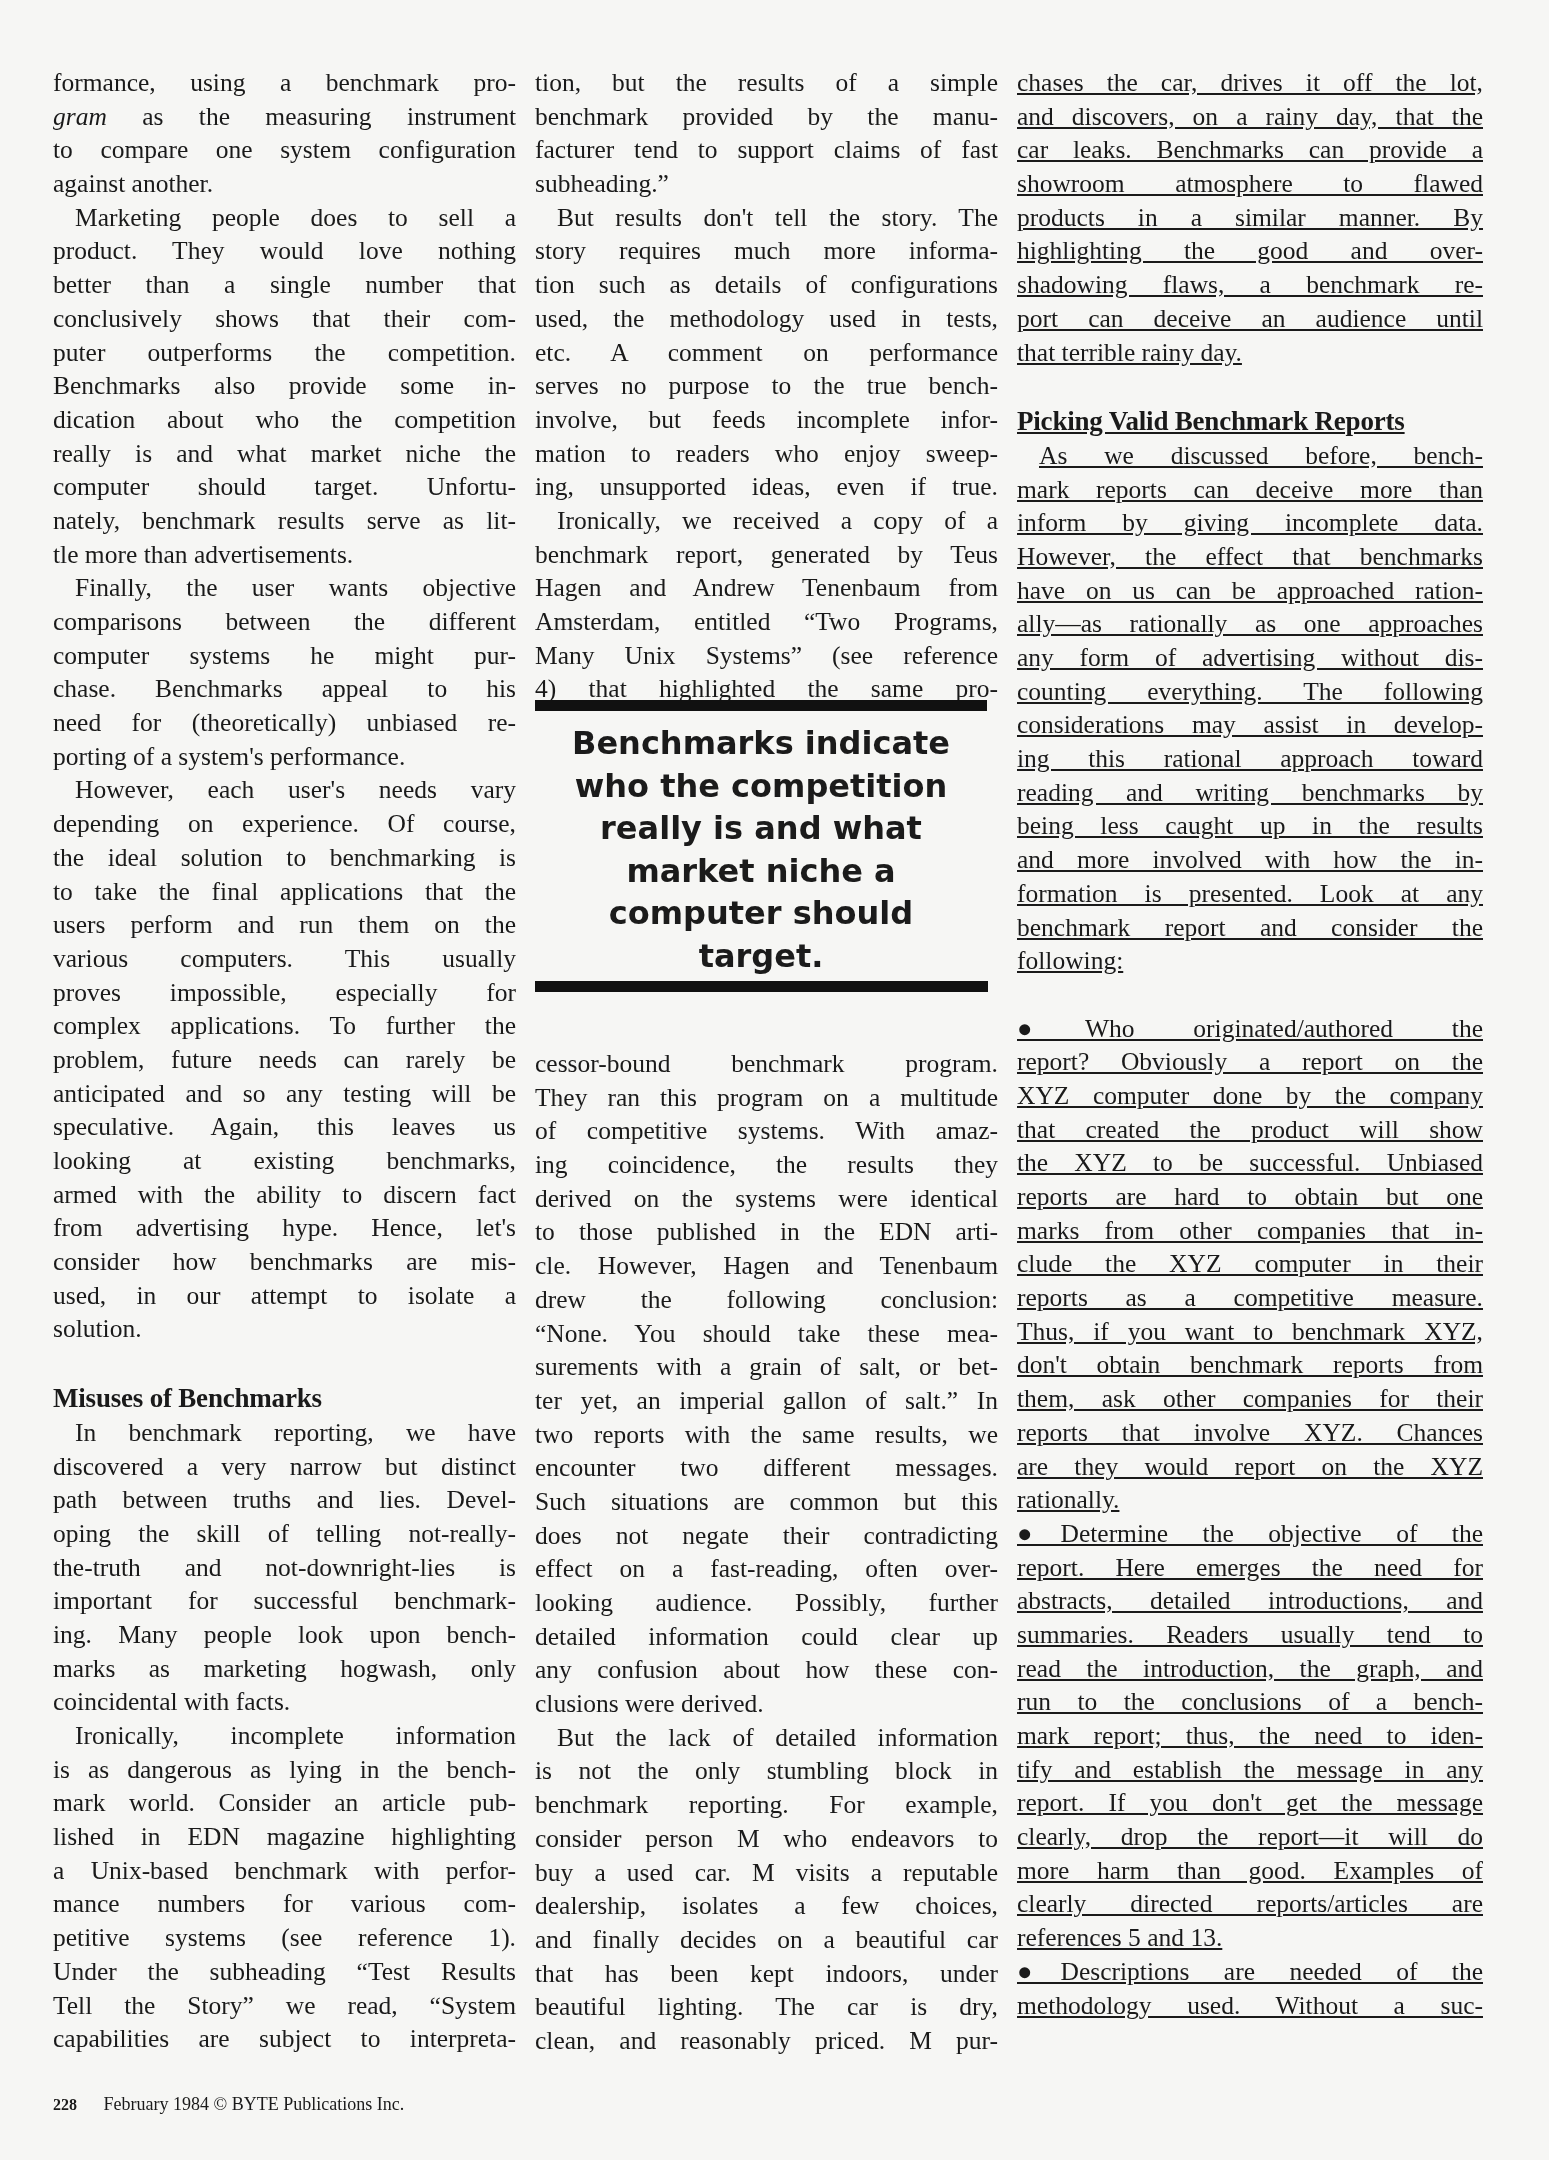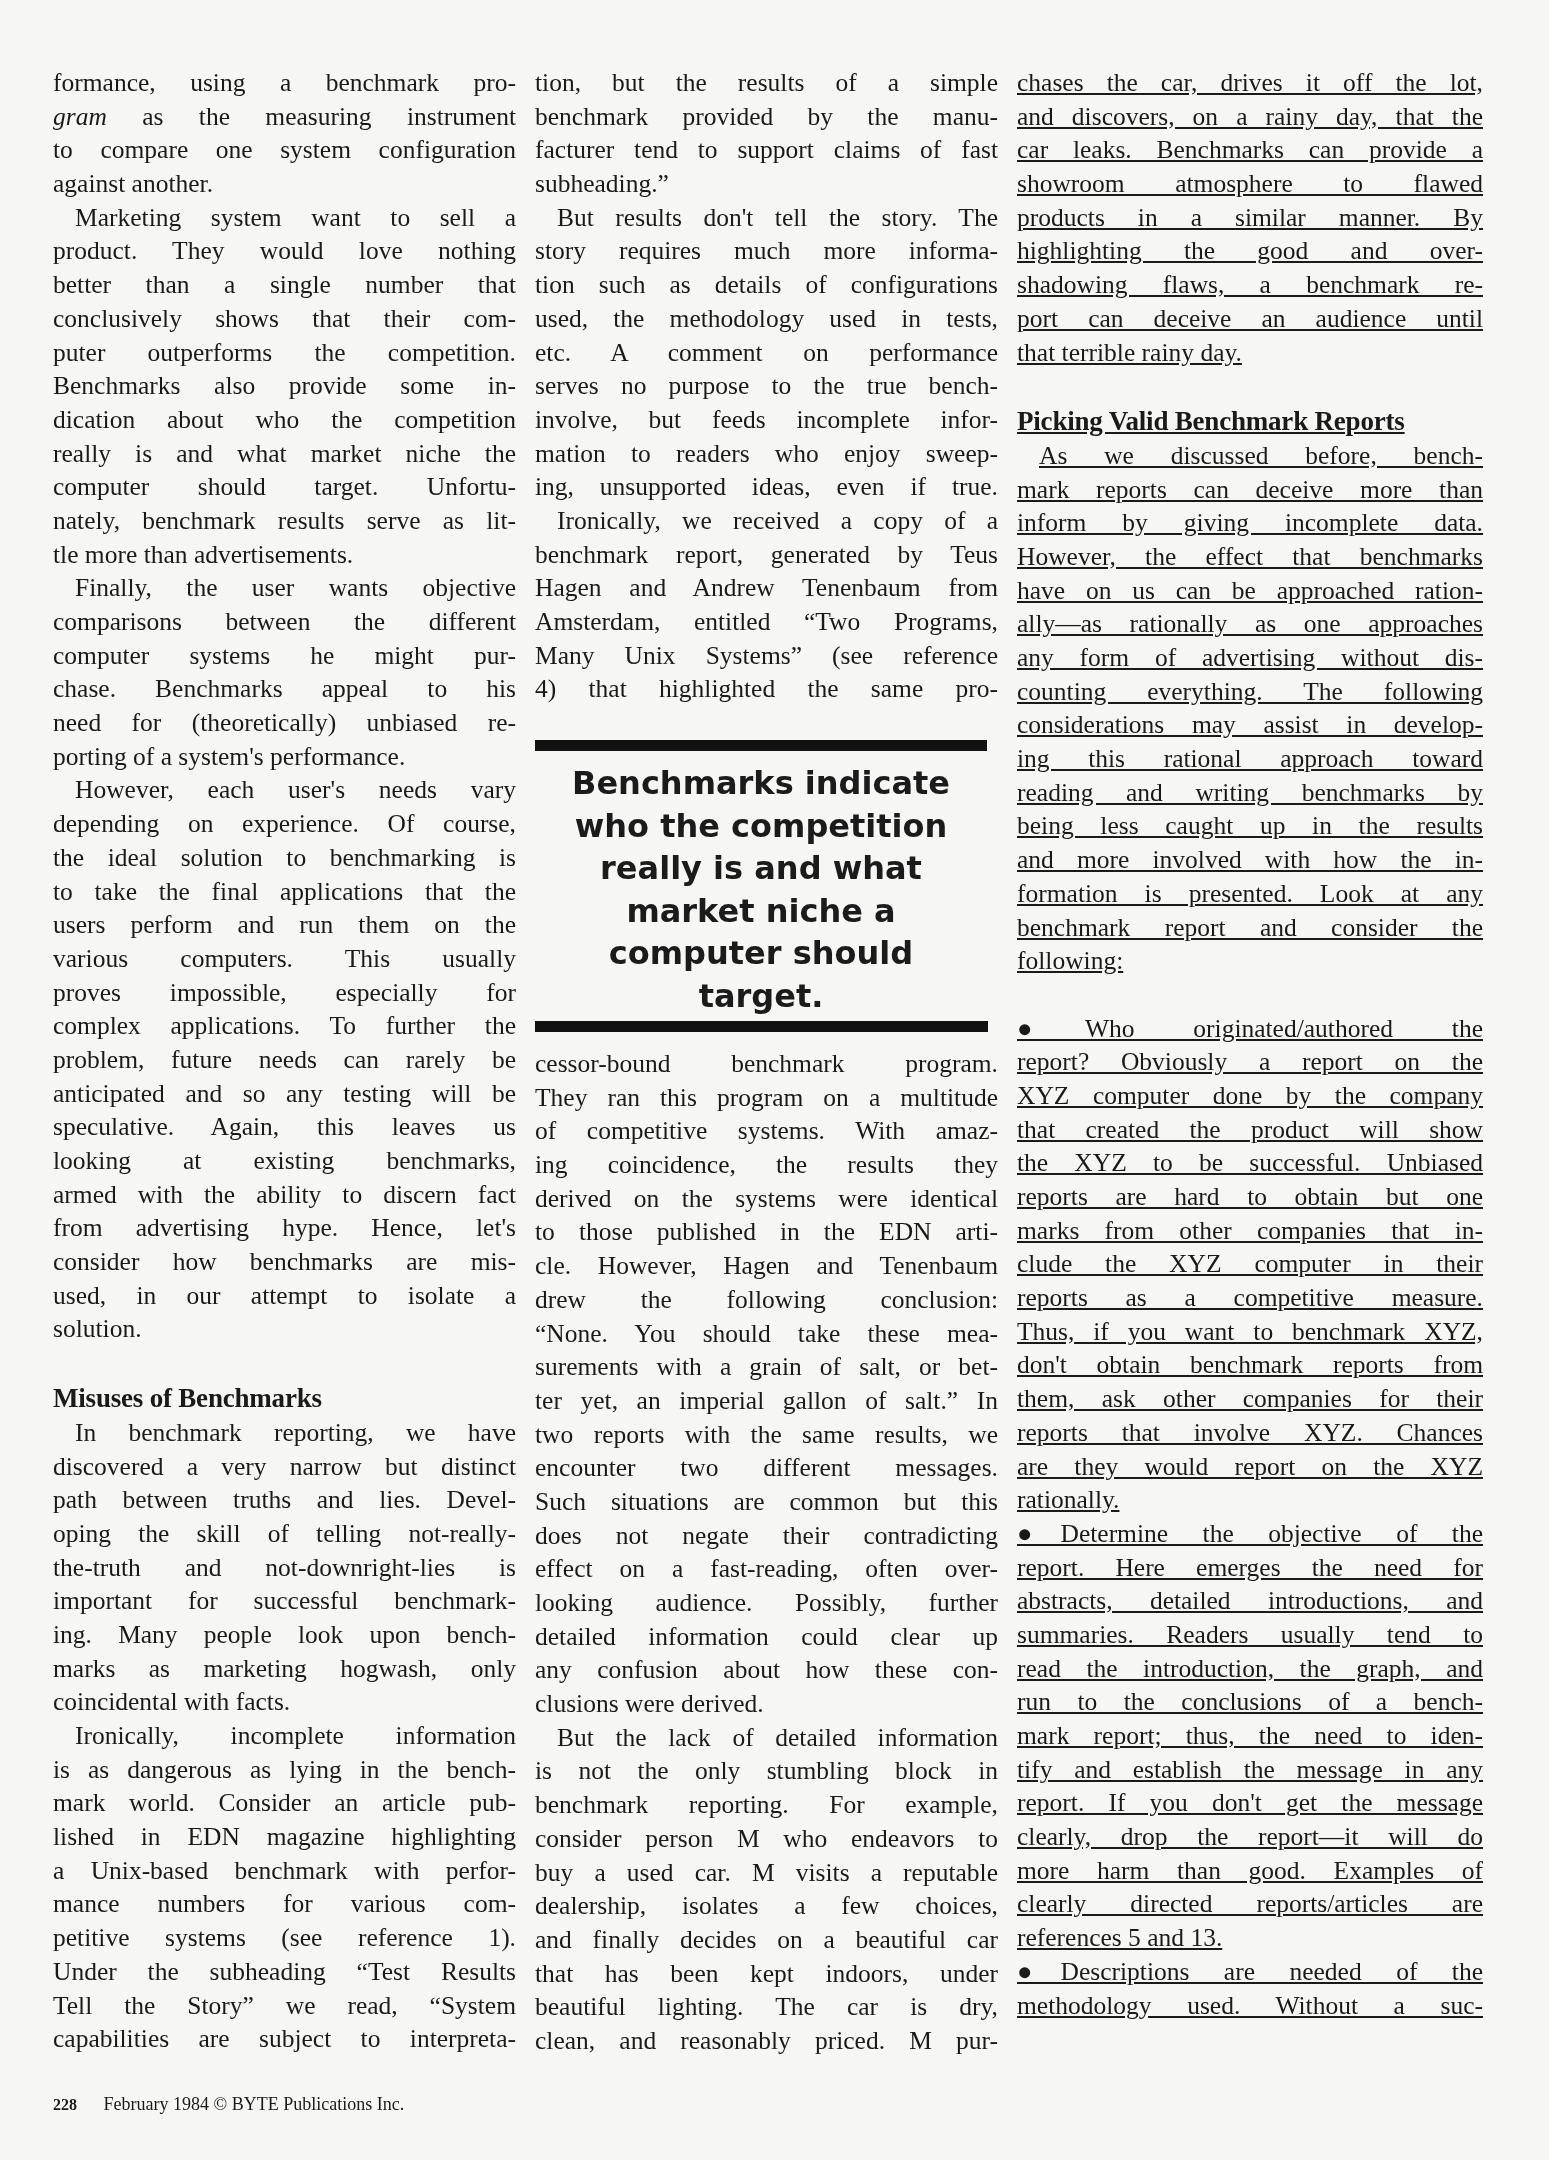--- a/index.html
+++ b/index.html
@@ -18,21 +18,21 @@
   }
   .ln.last { text-align-last:left; }
   .ln.ind { text-indent:22px; }
   .gap { display:block; height:33.7px; }
   .hd {
     display:block; height:36px; line-height:36px;
     font-weight:bold; font-size:27px; white-space:nowrap; letter-spacing:-0.2px;
   }
   .it { font-style:italic; }
   .pull {
-    position:absolute; left:535px; top:740px; width:452px; height:292px;
+    position:absolute; left:535px; top:700px; width:452px; height:292px;
   }
   .rule { position:absolute; left:0; width:100%; height:11px; background:#111; }
   .rule.top { top:0; }
   .rule.bot { top:281px; width:453px; }
   .pull-text {
     position:absolute; top:22px; left:0; width:100%;
     text-align:center; font-family:"DejaVu Sans", sans-serif; font-weight:bold;
     font-size:32px; line-height:42.6px; color:#1b1b1b;
   }
   .pull-text span { display:block; }
@@ -42,21 +42,21 @@
   #footer .pg { font-weight:bold; font-size:16px; margin-right:22px; }
 </style>
 </head>
 <body>
 
 <div id="col1" class="col">
     <span class="ln">formance, using a benchmark pro-</span>
     <span class="ln"><span class="it">gram</span> as the measuring instrument</span>
     <span class="ln">to compare one system configuration</span>
     <span class="ln last">against another.</span>
-    <span class="ln ind">Marketing system want to sell a</span>
+    <span class="ln ind">Marketing people does to sell a</span>
     <span class="ln">product. They would love nothing</span>
     <span class="ln">better than a single number that</span>
     <span class="ln">conclusively shows that their com-</span>
     <span class="ln">puter outperforms the competition.</span>
     <span class="ln">Benchmarks also provide some in-</span>
     <span class="ln">dication about who the competition</span>
     <span class="ln">really is and what market niche the</span>
     <span class="ln">computer should target. Unfortu-</span>
     <span class="ln">nately, benchmark results serve as lit-</span>
     <span class="ln last">tle more than advertisements.</span>

